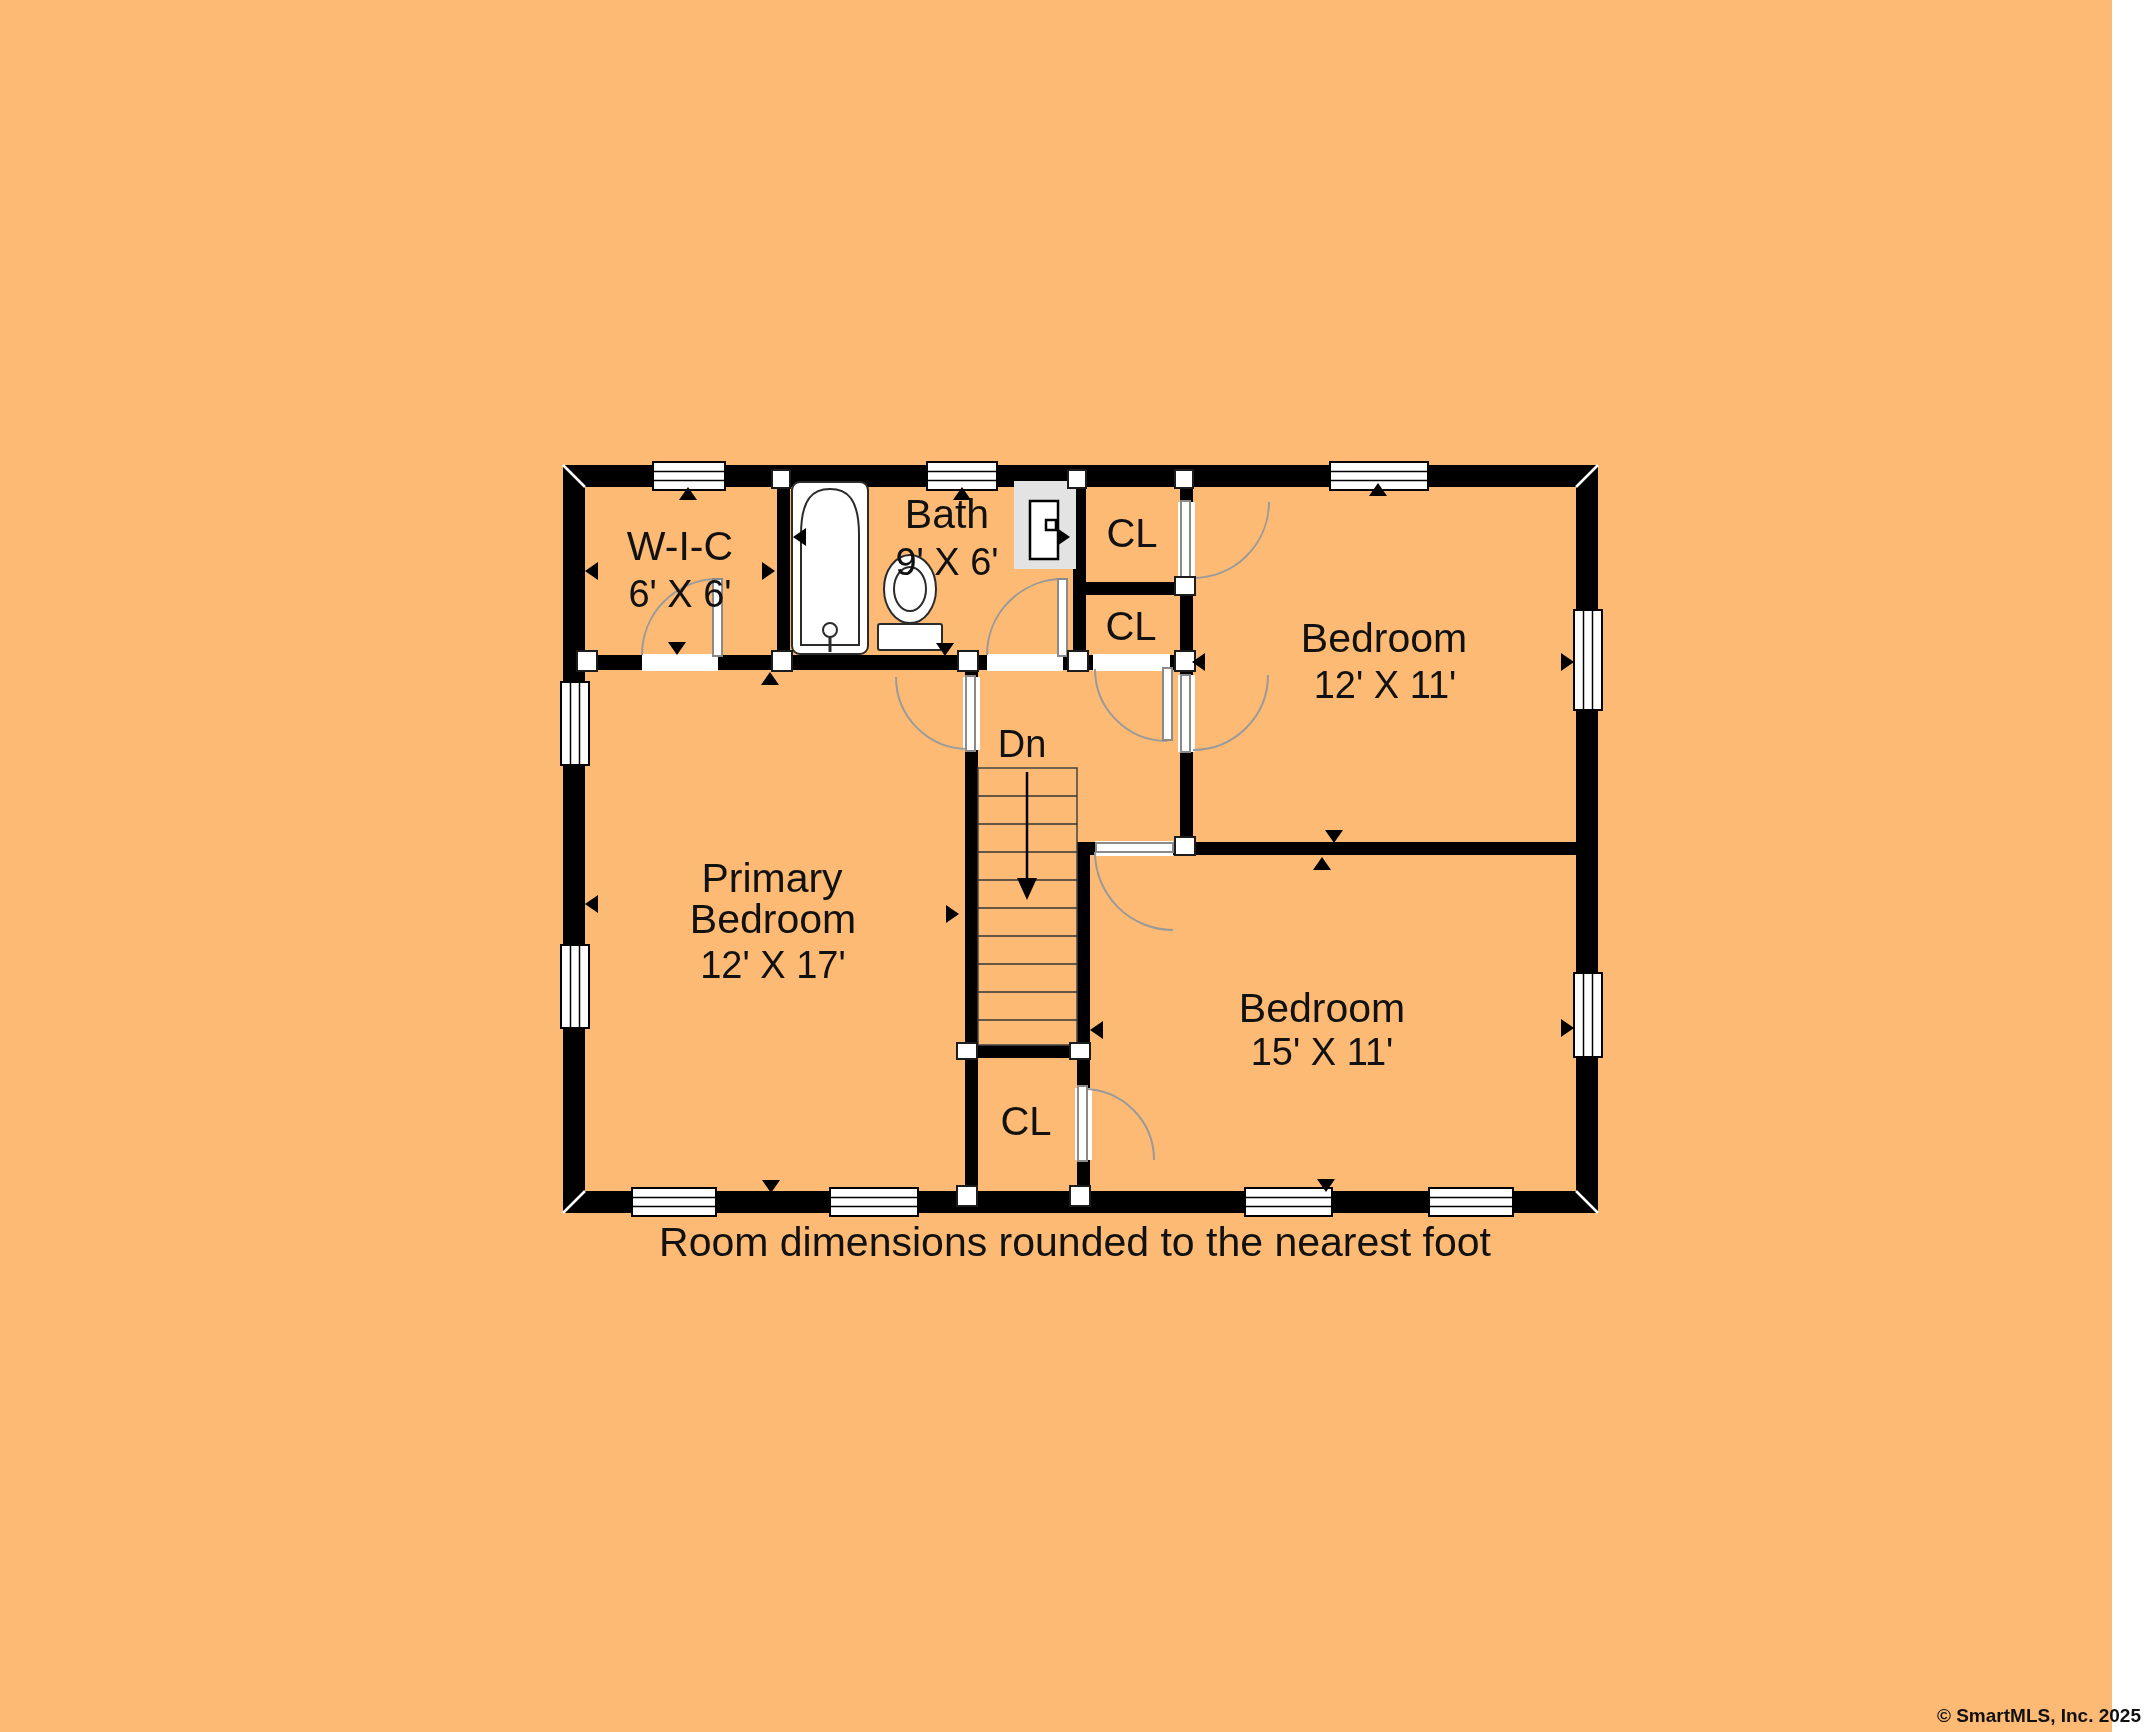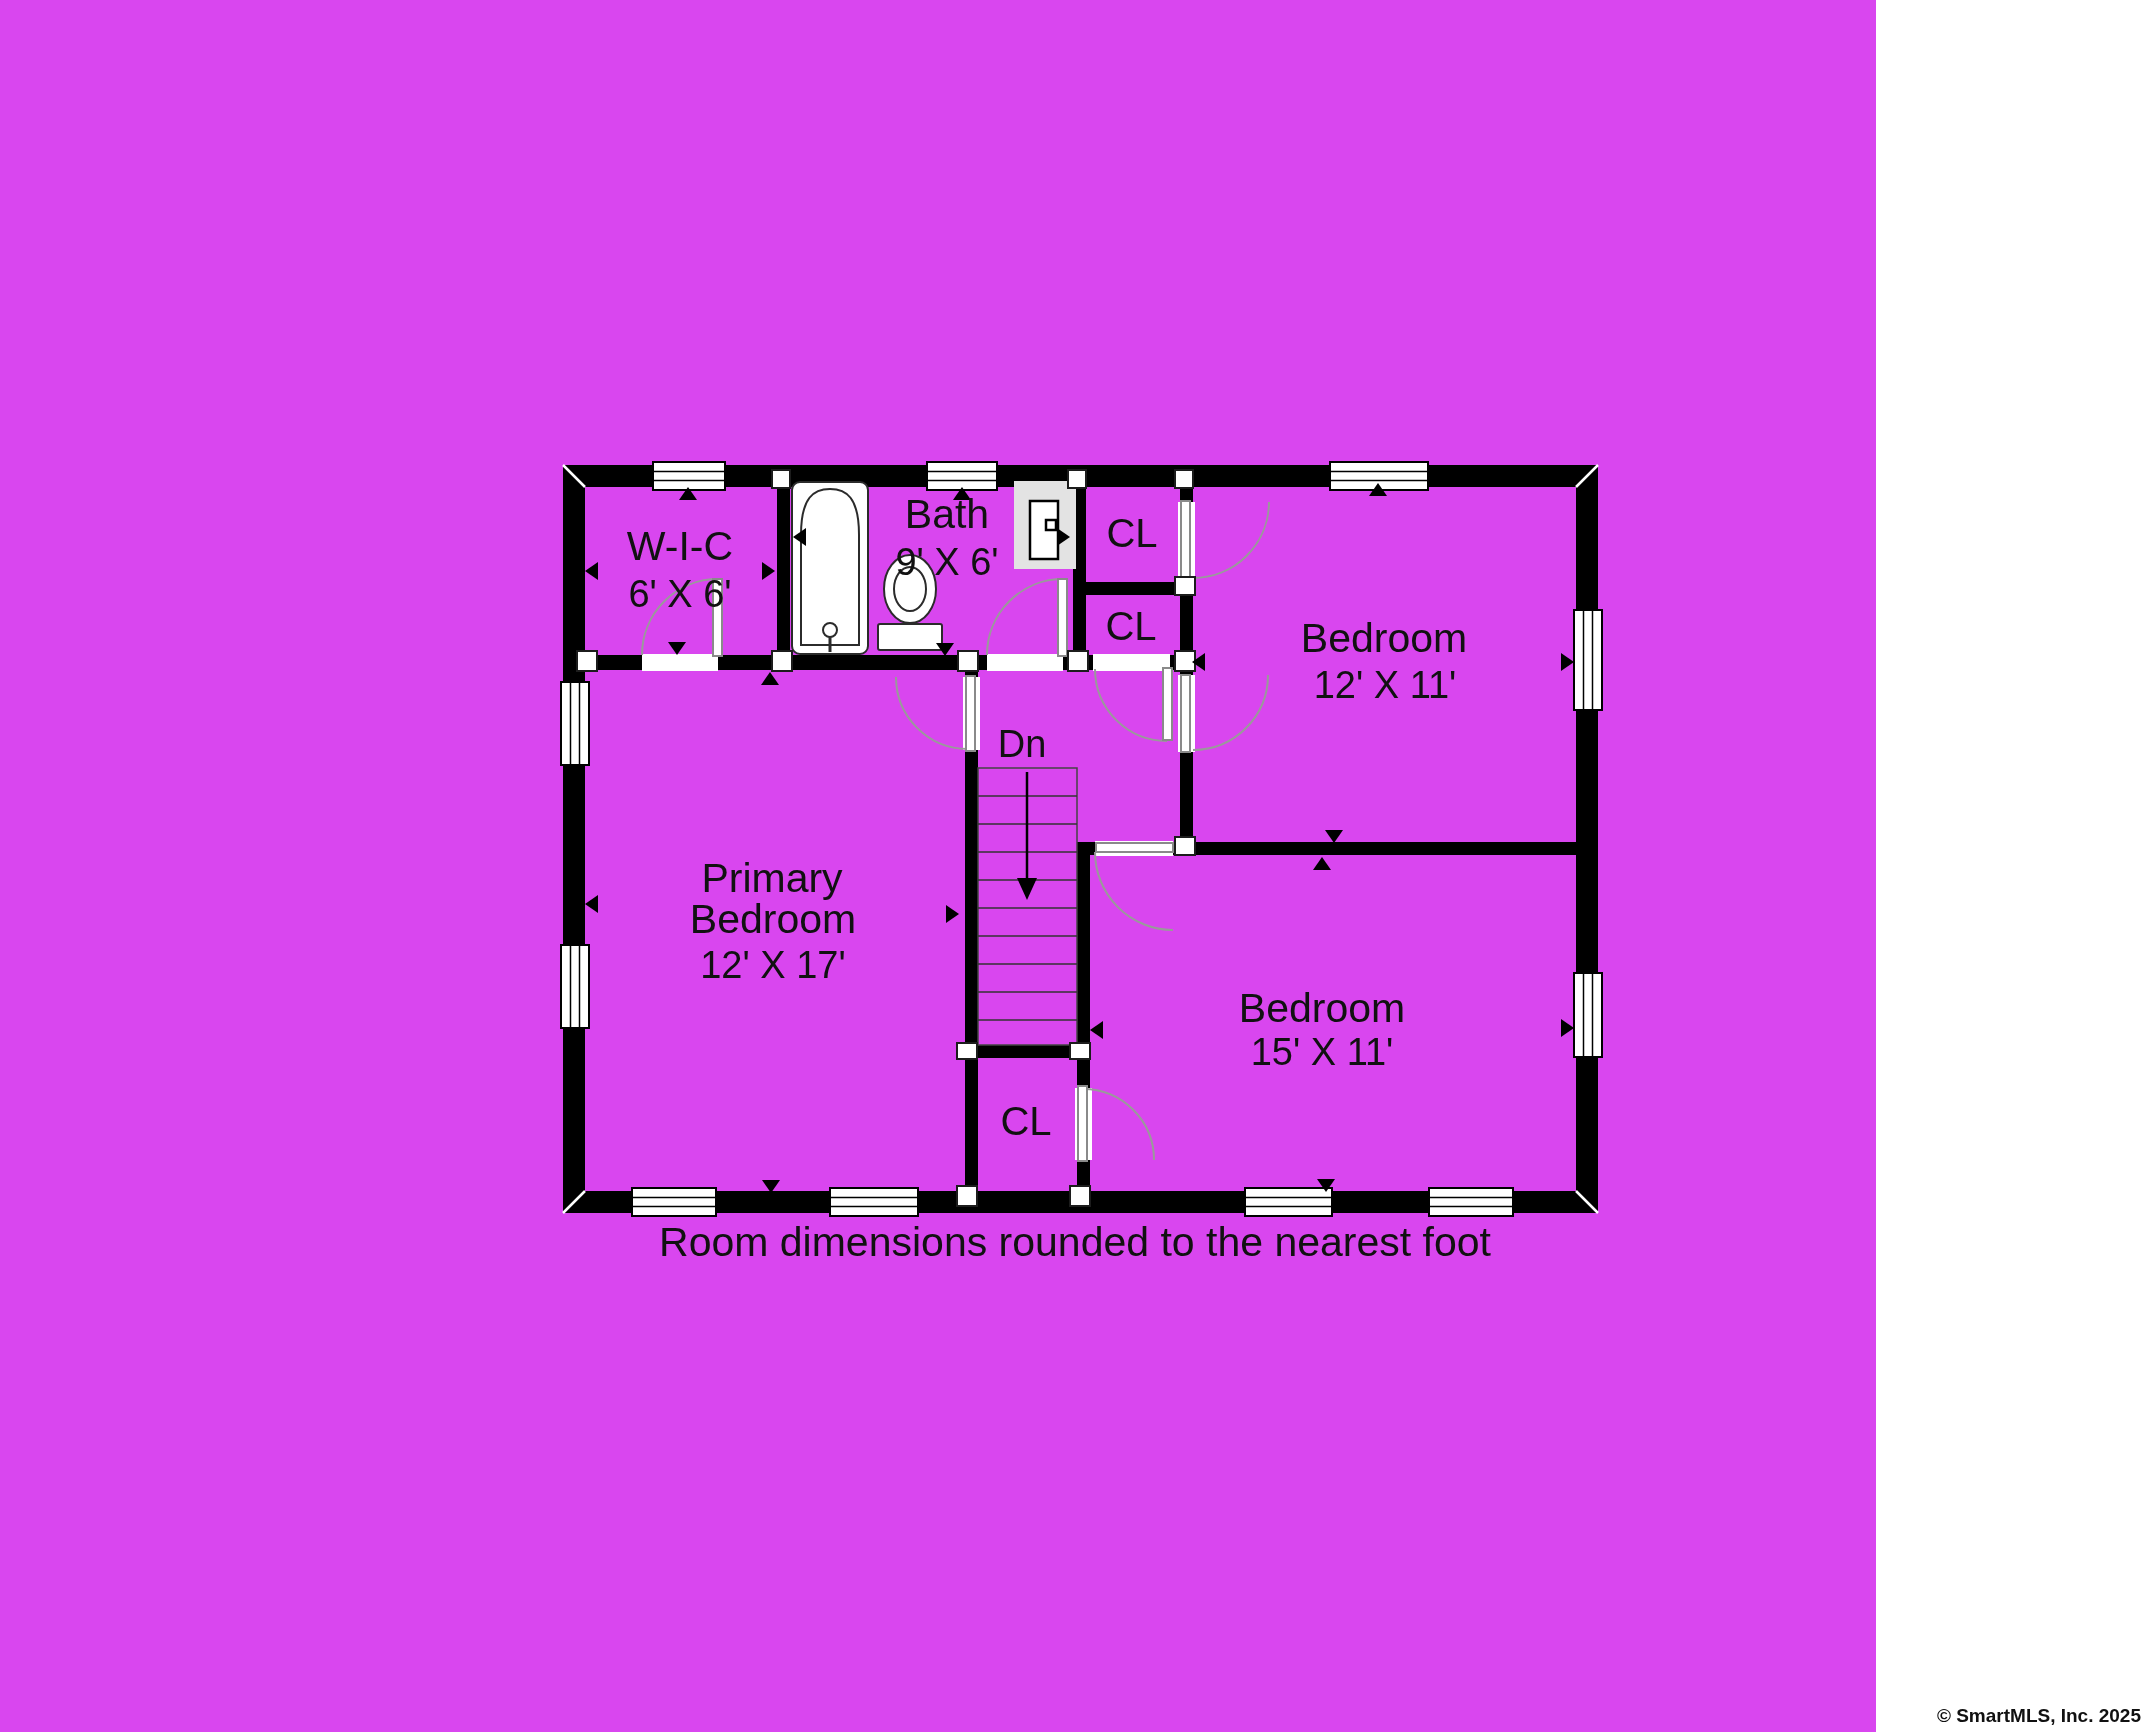--- a/index.html
+++ b/index.html
@@ -5,23 +5,23 @@
   html, body {
     margin: 0;
     padding: 0;
     background: #ffffff;
     width: 2148px;
     height: 1732px;
     overflow: hidden;
   }
   .page {
     position: relative;
-    width: 1876px;
+    width: 2112px;
     height: 1732px;
-    background: #d946ef;
+    background: #fdba74;
   }
   svg { display: block; }
   svg text {
     font-family: "Liberation Sans", "DejaVu Sans", sans-serif;
     fill: #111111;
   }
   .room-name   { font-size: 41px; }
   .room-dims   { font-size: 38px; }
   .closet-name { font-size: 40px; }
   .stairs-lbl  { font-size: 38px; }

